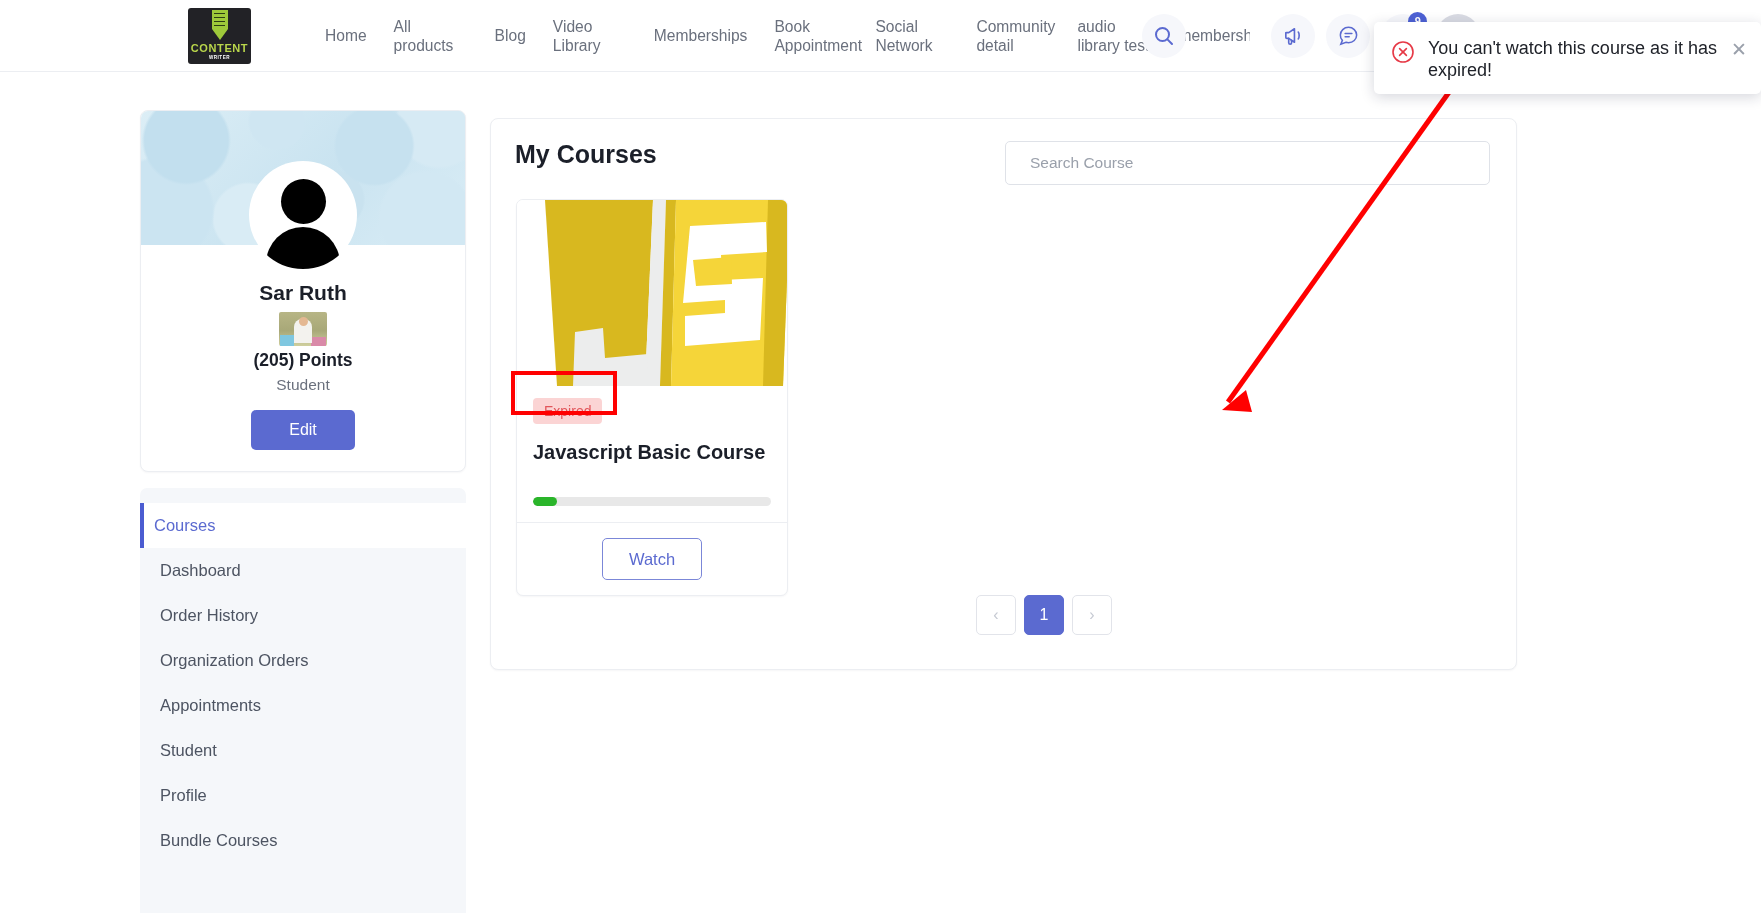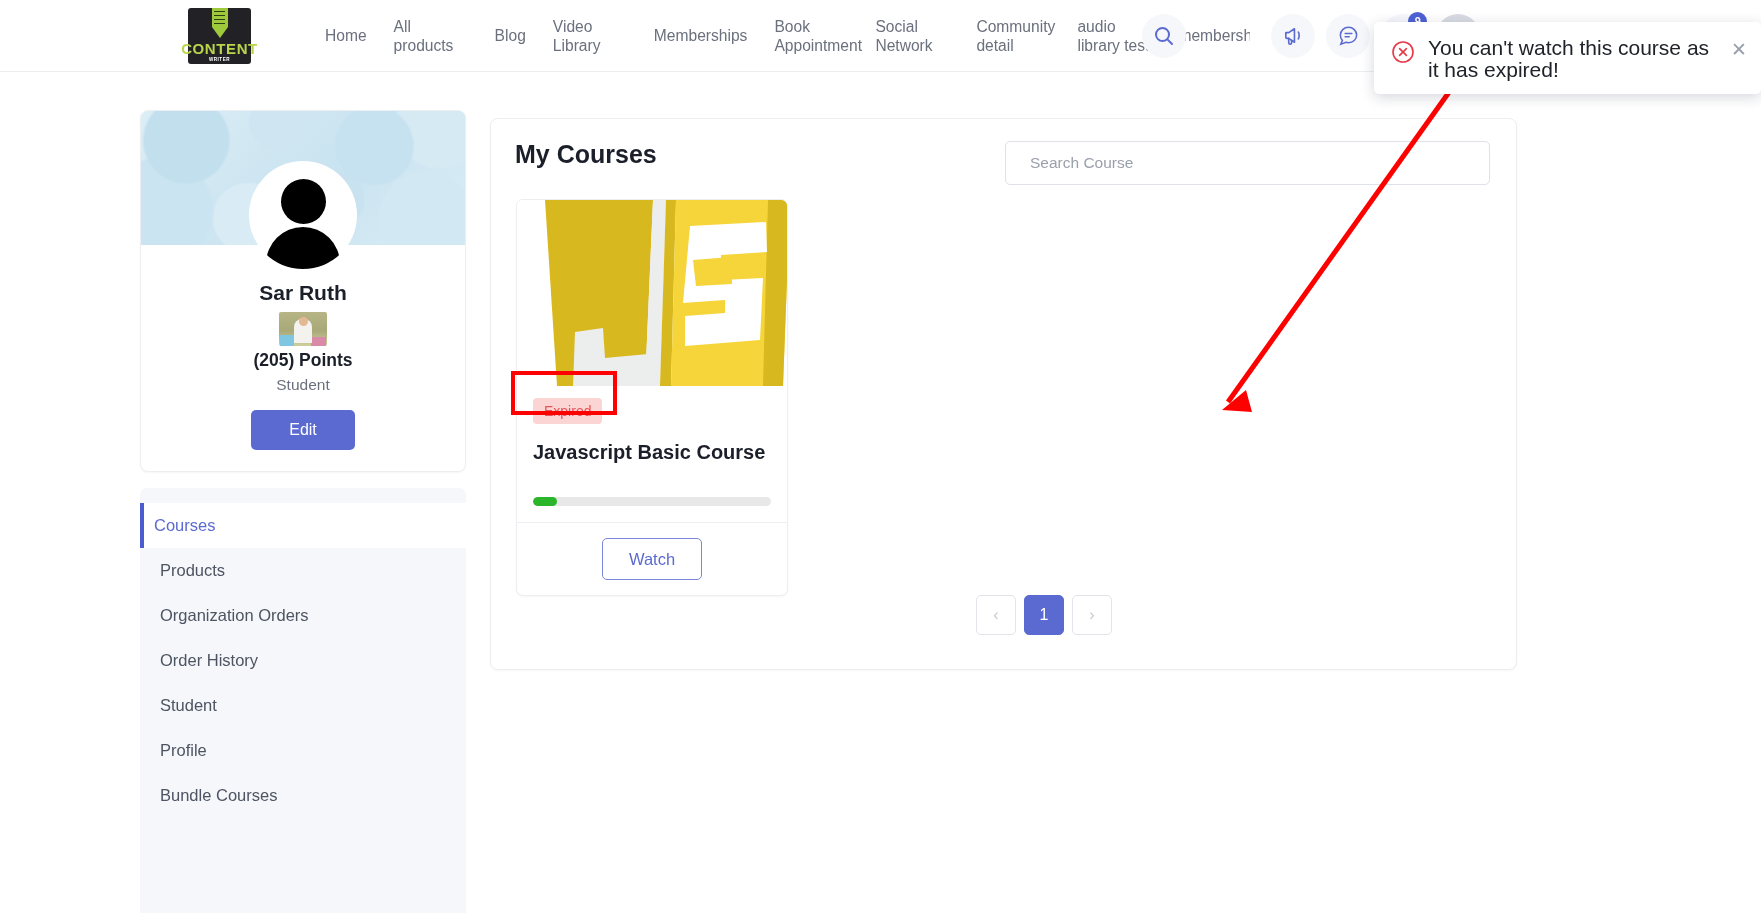--- a/index.html
+++ b/index.html
@@ -44,21 +44,21 @@
     margin: 2.4px 2.5px 0 2.5px;
   }
   .logo-pen .tip {
     position: absolute; top: 19px; left: 3px;
     width: 0; height: 0;
     border-left: 8px solid transparent;
     border-right: 8px solid transparent;
     border-top: 11px solid #9ec93a;
   }
   .logo-t1 {
-    color: #b9d64b; font-size: 15px; font-weight: bold;
+    color: #b9d64b; font-size: 11px; font-weight: bold;
     letter-spacing: .6px; margin-top: 3px; line-height: 1;
   }
   .logo-t2 {
     color: #ffffff; font-size: 4.6px; font-weight: bold;
     letter-spacing: .5px; margin-top: 2px; line-height: 1;
   }
 
   .nav {
     display: flex; align-items: center;
     margin-left: 74px;
@@ -136,21 +136,21 @@
     background: #ffffff;
     border-radius: 5px;
     box-shadow: 0 3px 14px rgba(20,25,60,.18);
     display: flex; align-items: flex-start;
     padding: 15px 14px 0 17px;
     z-index: 30;
   }
   .toast-icon { flex: 0 0 auto; margin-top: 3px; margin-right: 13px; }
   .toast-text {
     flex: 1 1 auto;
-    color: #20232a; font-size: 21px; line-height: 22px;
+    color: #20232a; font-size: 18px; line-height: 22px;
     padding-right: 6px;
   }
   .toast-close {
     flex: 0 0 auto; color: #9aa0ab; font-size: 19px;
     cursor: pointer; line-height: 1; margin-top: 3px;
   }
 
   
   .profile-card {
     position: absolute;
@@ -459,23 +459,24 @@
       <span class="pb-person"></span>
         <span class="pb-face"></span>
     </div>
     <div class="profile-points">(205) Points</div>
     <div class="profile-role">Student</div>
     <button class="edit-btn">Edit</button>
   </div>
 
   <div class="side-menu">
     <div class="side-item active">Courses</div>
-    <div class="side-item">Products</div>
+    <div class="side-item">Dashboard</div>
+    <div class="side-item">Order History</div>
     <div class="side-item">Organization Orders</div>
-    <div class="side-item">Order History</div>
+    <div class="side-item">Appointments</div>
     <div class="side-item">Student</div>
     <div class="side-item">Profile</div>
     <div class="side-item">Bundle Courses</div>
   </div>
 
   <div class="main-panel">
     <div class="panel-title">My Courses</div>
     <input class="search-input" type="text" placeholder="Search Course" style="">
 
     <div class="course-card">

